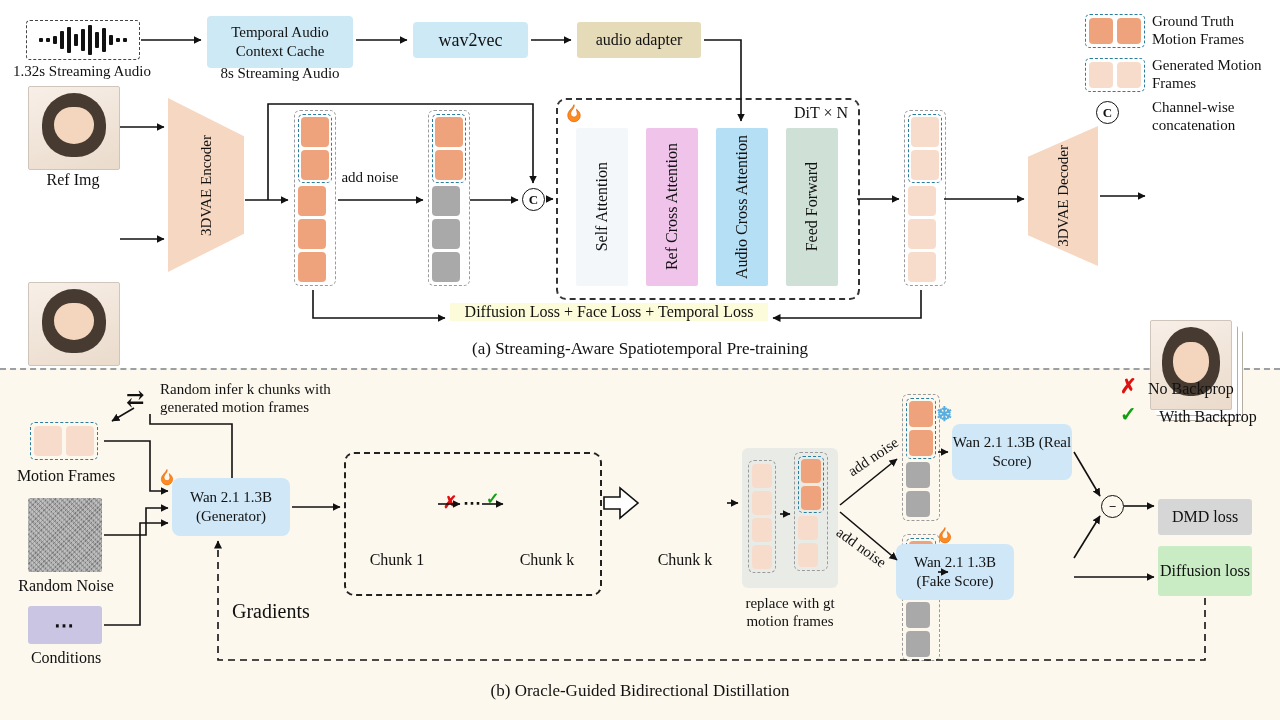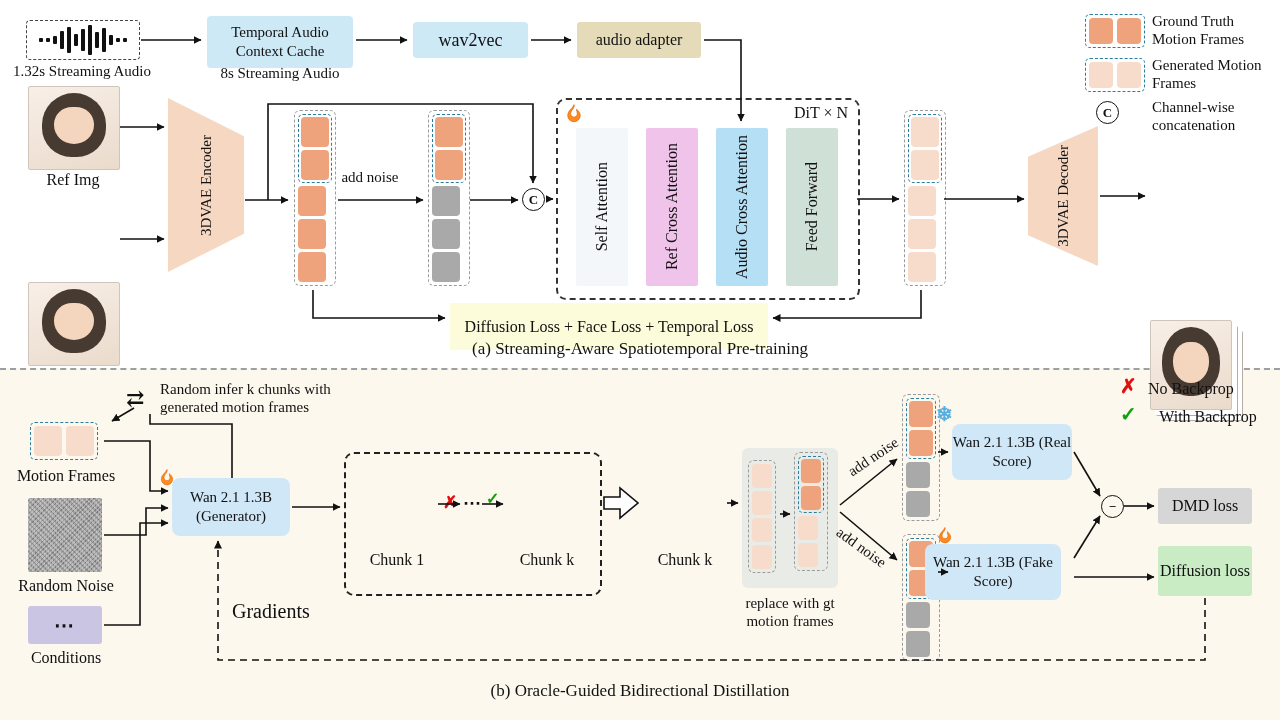--- a/index.html
+++ b/index.html
@@ -19,21 +19,21 @@
        border-radius:5px;padding:3px;}
   .frame{width:var(--fw,28px);height:var(--fh,30px);border-radius:4px;}
   .frame.gt{background:#efa37d;}
   .frame.gen{background:#f8dccb;}
   .frame.noise{background:#a9a9a9;}
   
   .bluebox{background:#cde9f6;border-radius:4px;font-size:15px;}
   .modelbox{background:#cfe7f7;border-radius:8px;font-size:15px;line-height:1.25;}
   .tanbox{background:#e6dbb9;border-radius:3px;font-size:16px;}
   .lossbox{background:#fcfbda;font-size:16px;}
-  .dmdbox{background:#d6d6d6;border-radius:3px;font-size:16px;}
+  .dmdbox{background:#d6d6d6;border-radius:3px;font-size:16px;margin-top:11px;}
   .diffbox{background:#c9ecc5;border-radius:3px;font-size:16px;line-height:1.2;font-family:Liberation Serif, serif;}
   .condbox{background:#c9c5e3;border-radius:3px;font-size:20px;font-weight:bold;letter-spacing:2px;}
   .dit{border:2px dashed #333;border-radius:10px;}
   .chunks{border:2px dashed #222;border-radius:10px;}
   .dit-block{display:flex;align-items:center;justify-content:center;border-radius:2px;}
   .vtext{writing-mode:vertical-rl;transform:rotate(180deg);font-size:16px;line-height:1.2;text-align:center;}
   .trap{background:#f6d7c2;display:flex;align-items:center;justify-content:center;}
   .trap .vtext{font-size:15px;}
   .enc{clip-path:polygon(0 0,100% 22%,100% 78%,0 100%);}
   .dec{clip-path:polygon(0 22%,100% 0,100% 100%,0 78%);}
@@ -148,21 +148,21 @@
       <div class="frame gen"></div>
       <div class="frame gen"></div>
     </div>
 
   <div class="abs trap dec" style="left:1028px;top:126px;width:70px;height:140px">
     <span class="vtext">3DVAE Decoder</span>
   </div>
 
   <div class="abs photo stack" style="left:1150px;top:152px;width:80px;height:88px"></div>
 
-  <div class="abs box lossbox" style="left:450px;top:303px;width:318px;height:47px">Diffusion Loss + Face Loss + Temporal Loss</div>
+  <div class="abs box lossbox" style="left:450px;top:303px;width:318px;height:18px">Diffusion Loss + Face Loss + Temporal Loss</div>
 
   <div class="abs row-frames" style="left:1085px;top:14px;--fw:24px;--fh:26px">
       <div class="frame gt"></div>
       <div class="frame gt"></div>
     </div>
   <div class="lbl" style="left:1152px;top:12px;width:124px;font-size:15px;text-align:left">Ground Truth Motion Frames</div>
   <div class="abs row-frames" style="left:1085px;top:58px;--fw:24px;--fh:26px">
       <div class="frame gen"></div>
       <div class="frame gen"></div>
     </div>
@@ -240,21 +240,21 @@
       <div class="mf-group">
         <div class="frame gt"></div>
         <div class="frame gt"></div>
       </div>
       <div class="frame noise"></div>
       <div class="frame noise"></div>
     </div>
 
   <div class="abs box modelbox" style="left:952px;top:424px;width:120px;height:56px">Wan 2.1 1.3B (Real Score)</div>
   <span class="abs" style="left:936px;top:402px;font-size:20px;color:#58aede;font-weight:bold">❄</span>
-  <div class="abs box modelbox" style="left:925px;top:544px;width:136px;height:56px">Wan 2.1 1.3B (Fake Score)</div>
+  <div class="abs box modelbox" style="left:896px;top:544px;width:118px;height:56px">Wan 2.1 1.3B (Fake Score)</div>
   <svg class="abs" style="left:936px;top:524px" width="18" height="22" viewBox="0 0 24 24">
     <path d="M12 2c1.5 4-4 6-4 11a4 4 0 0 0 8 0c0-2-1-3.5-1-5.5 2.5 2 4.5 4.5 4.5 7.5a7.5 7.5 0 0 1-15 0C4.5 9 10 7 12 2z" fill="#ff8c1a" stroke="#e05a00" stroke-width="0.8"></path>
   </svg>
 
   <div class="abs circle" style="left:1101px;top:495px">−</div>
   <div class="abs box dmdbox" style="left:1158px;top:488px;width:94px;height:36px">DMD loss</div>
   <div class="abs box diffbox" style="left:1158px;top:546px;width:94px;height:50px">Diffusion loss</div>
 
   <div class="abs" style="left:232px;top:600px;font-size:20px">Gradients</div>
 

